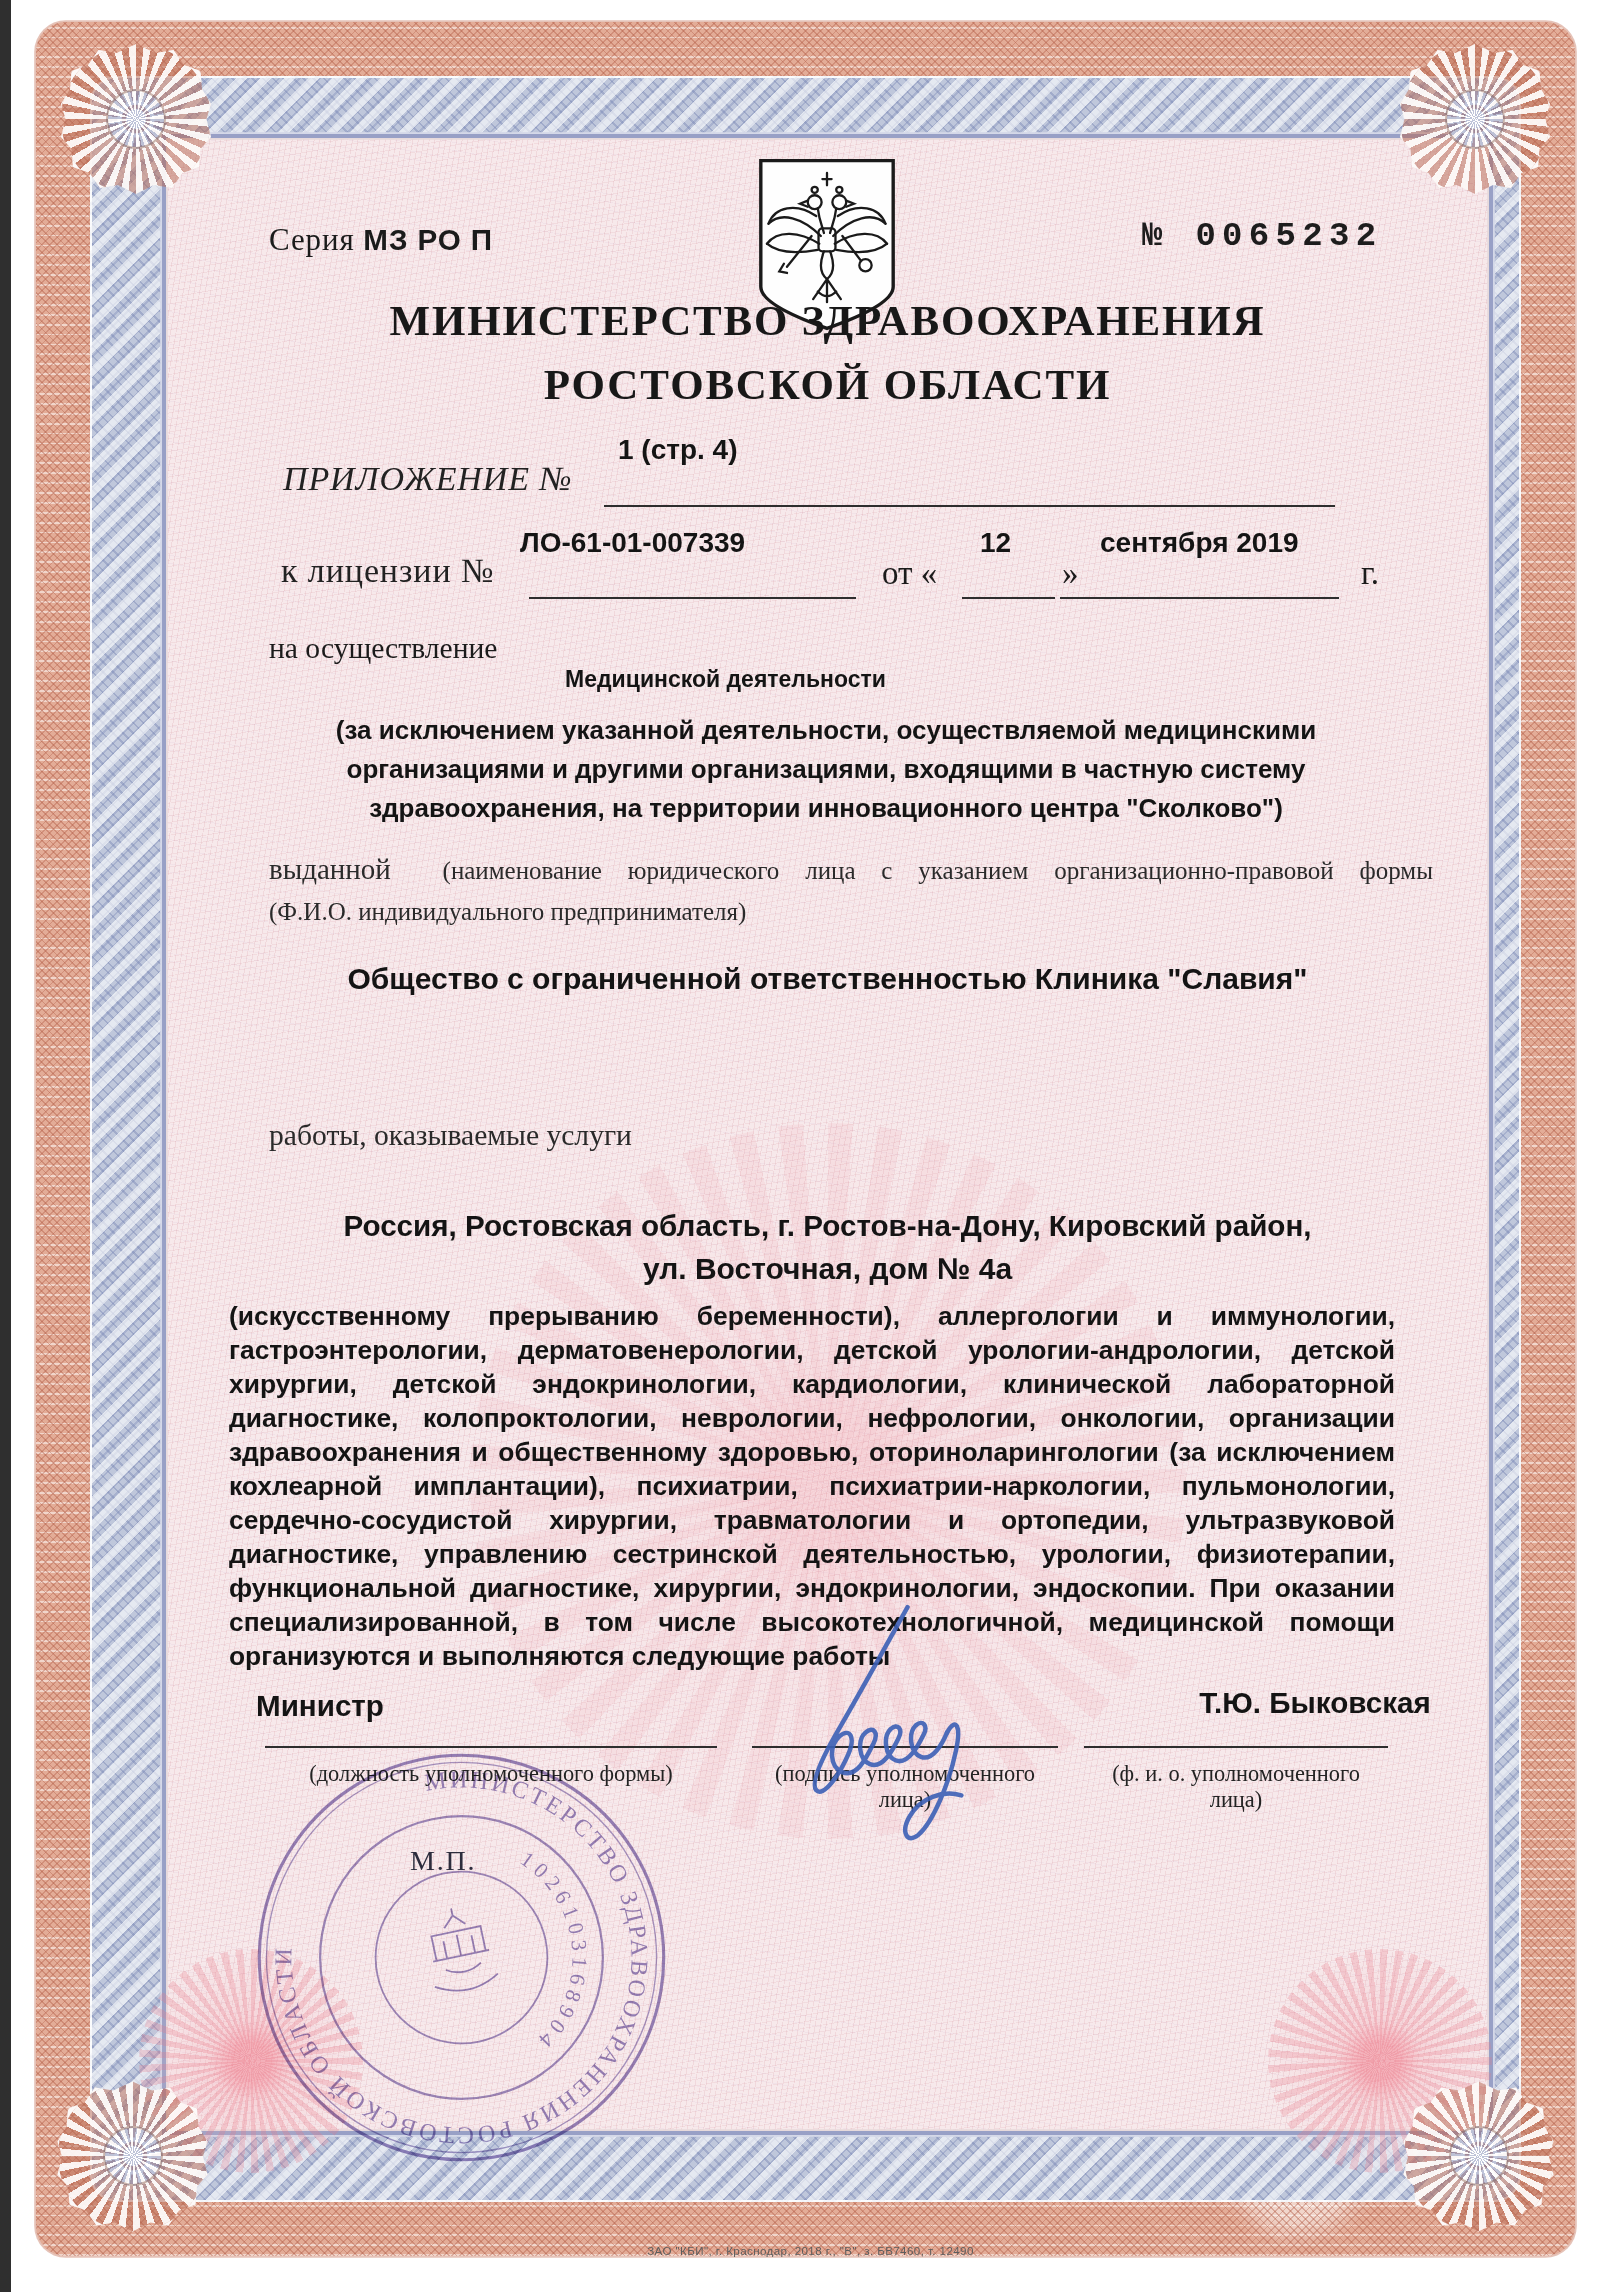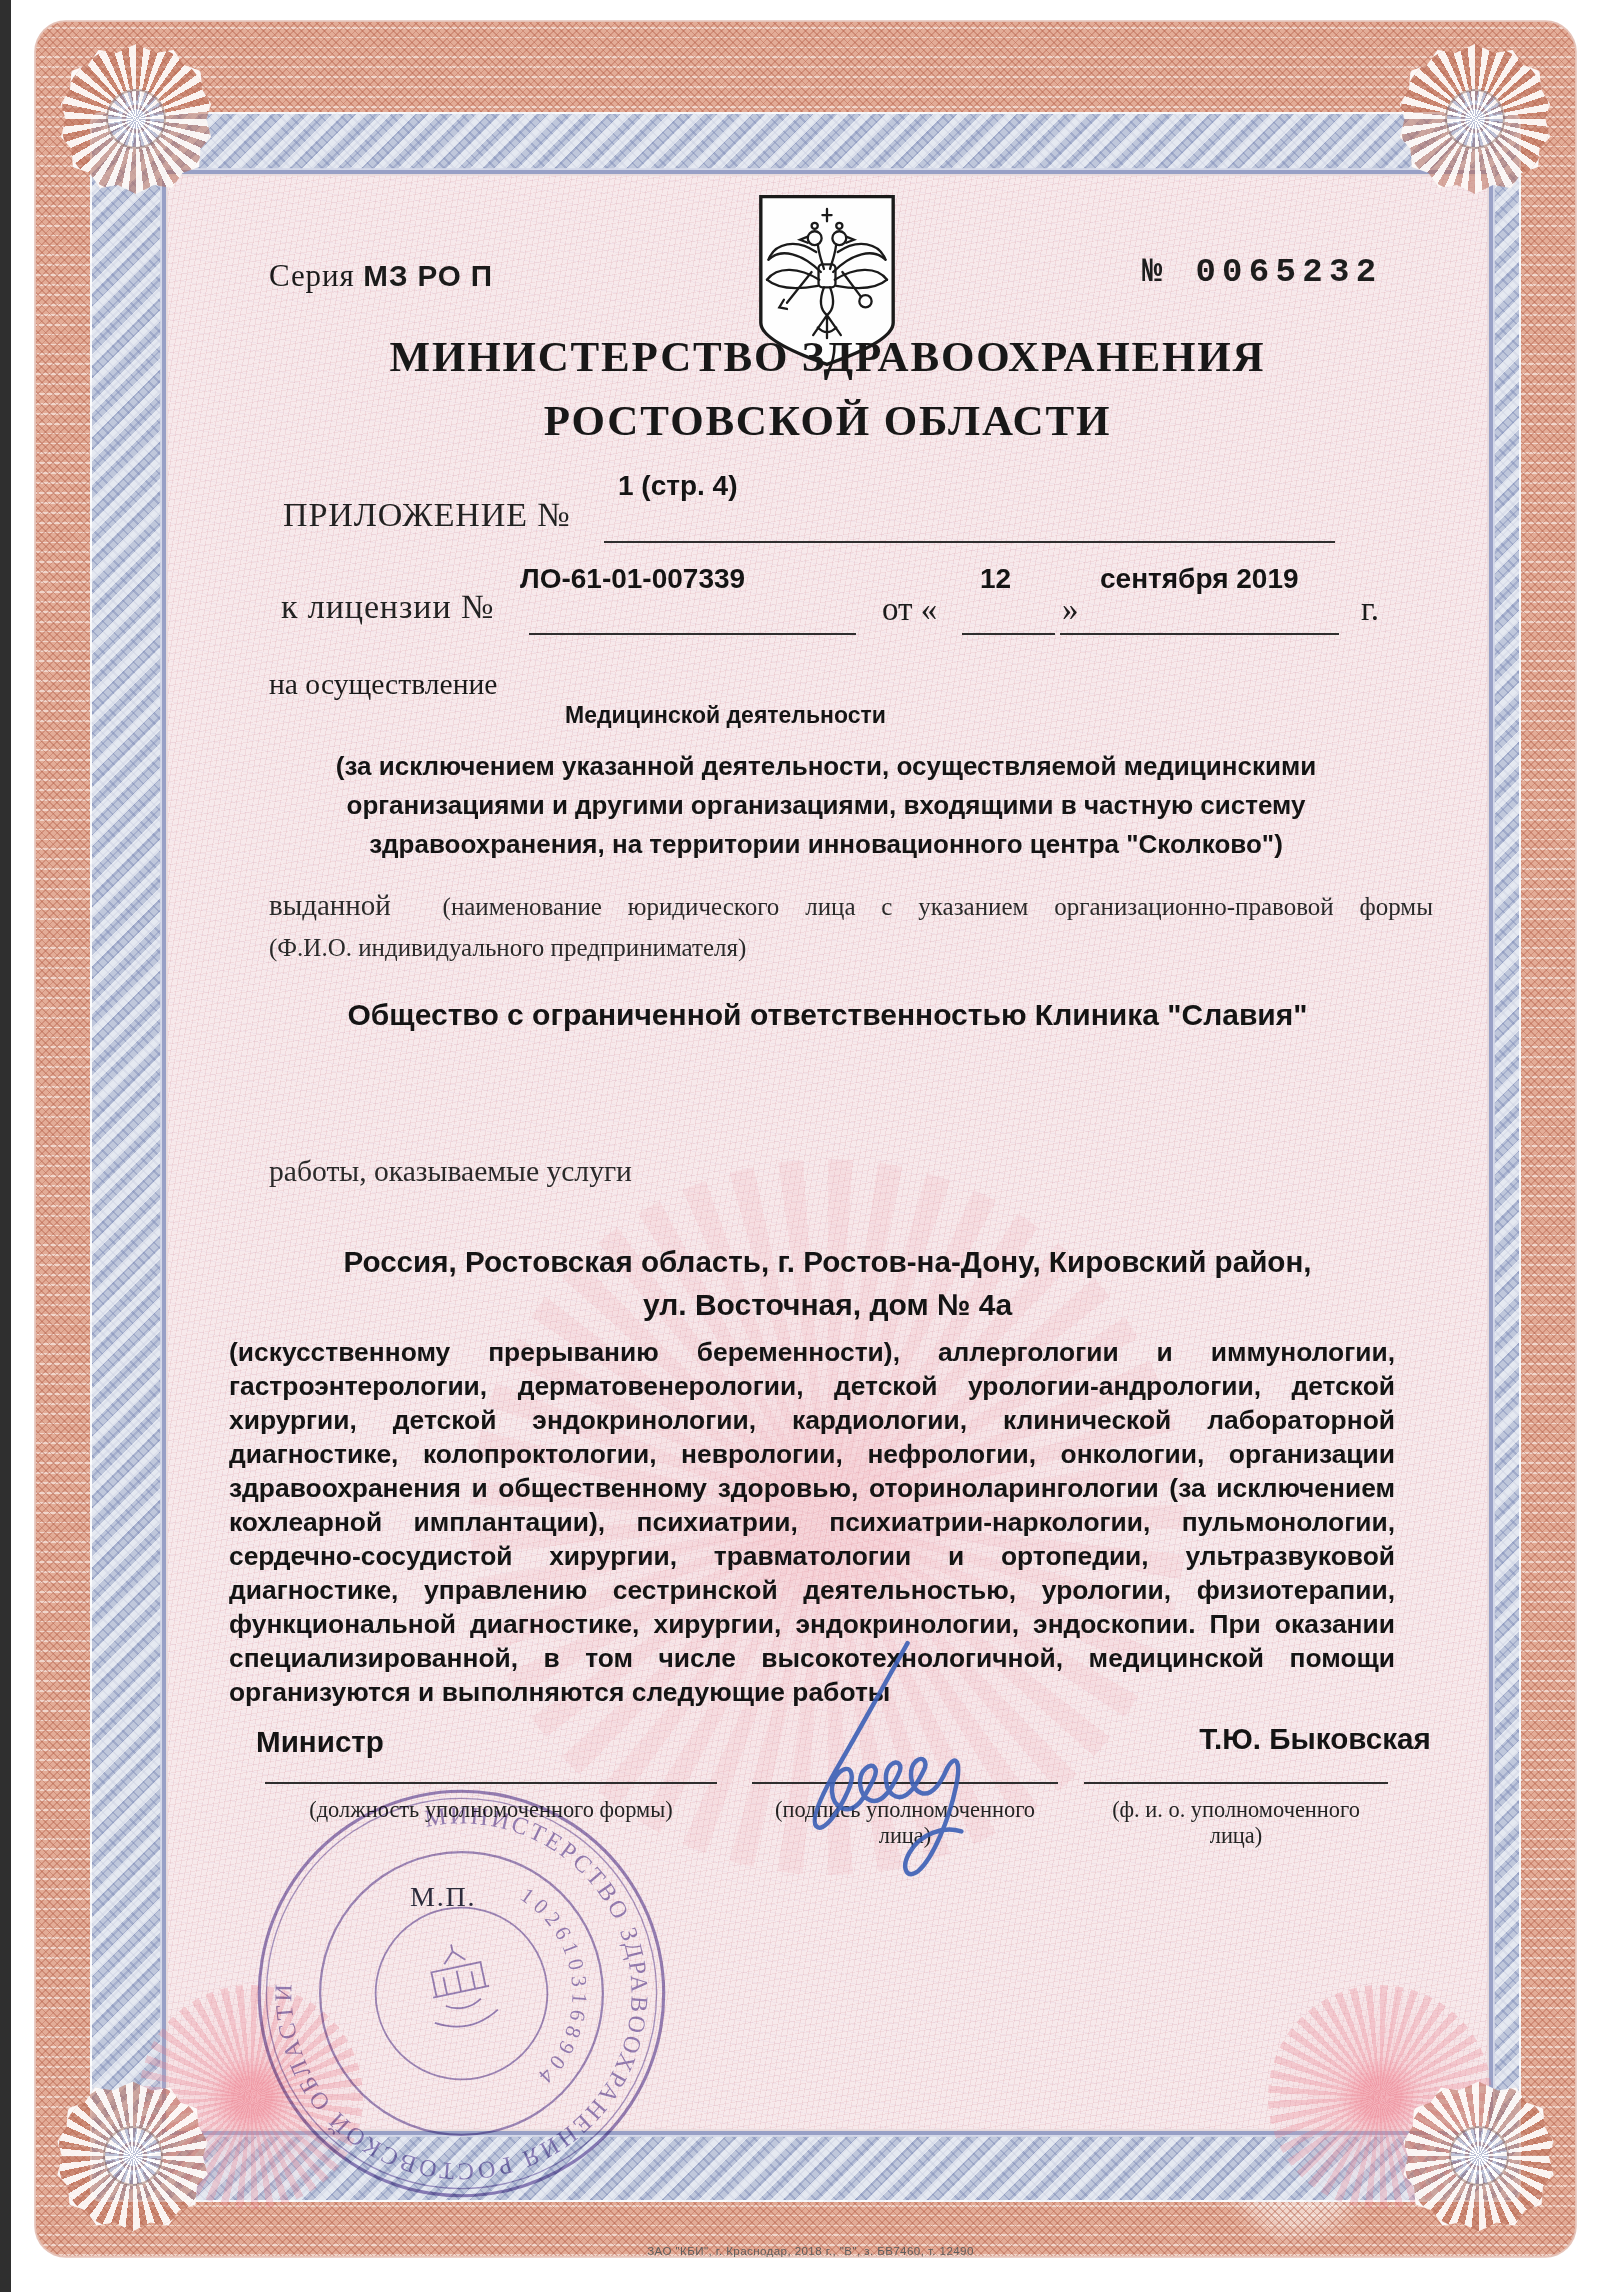--- a/index.html
+++ b/index.html
@@ -11,27 +11,27 @@
   .cert{position:absolute;left:36px;top:22.4px;width:1539px;height:2234px;}
   .band-outer{position:absolute;inset:0;border-radius:30px;
     background-color:#e3ac97;
     background-image:
       repeating-linear-gradient(45deg, rgba(175,88,66,.38) 0 1.3px, transparent 1.3px 5.4px),
       repeating-linear-gradient(-45deg, rgba(175,88,66,.34) 0 1.3px, transparent 1.3px 5.4px),
       repeating-linear-gradient(0deg, rgba(255,255,255,.5) 0 1.8px, transparent 1.8px 9.9px),
       radial-gradient(circle at 18% 8%, rgba(255,255,255,.55) 0 54px, transparent 81px),
       radial-gradient(circle at 82% 96%, rgba(255,255,255,.5) 0 54px, transparent 81px);
     box-shadow:0 0 0 1.8px rgba(198,120,96,.45);}
-  .band-mid{position:absolute;left:54px;top:54px;right:54px;bottom:54px;border-radius:11px;
+  .band-mid{position:absolute;left:54px;top:54px;right:54px;bottom:54px;border-radius:27px;
     background-color:#bfc7db;
     background-image:
       repeating-linear-gradient(135deg, rgba(255,255,255,.6) 0 8px, transparent 8px 17px),
       repeating-linear-gradient(45deg, rgba(116,131,178,.4) 0 1.8px, transparent 1.8px 7.2px),
       repeating-linear-gradient(-45deg, rgba(116,131,178,.32) 0 1.8px, transparent 1.8px 7.2px);
-    border:2.7px solid rgba(255,255,255,.85);margin-top:36px;}
+    border:2.7px solid rgba(255,255,255,.85);}
   .field{position:absolute;left:72px;top:58px;right:28px;bottom:67px;
     border:4.5px solid #98a0c6;box-shadow:0 0 0 1.8px #d4d8e8, inset 0 0 0 1.8px #e7dadc;
     background-color:#f7e9eb;
     background-image:
       repeating-linear-gradient(100deg, rgba(214,148,158,.20) 0 0.9px, transparent 0.9px 5.4px),
       repeating-linear-gradient(170deg, rgba(214,148,158,.16) 0 0.9px, transparent 0.9px 6.3px),
       repeating-linear-gradient(10deg, rgba(190,160,200,.10) 0 0.9px, transparent 0.9px 8px);}
   .rosette{position:absolute;width:150px;height:150px;z-index:5;border-radius:50%;
     background:
       radial-gradient(circle, rgba(255,255,255,.95) 0 9%, rgba(197,120,96,.55) 10% 13%, rgba(255,255,255,.92) 14% 17%, transparent 18%),
@@ -59,21 +59,21 @@
   .series-row{left:103px;top:84px;font-size:31px;letter-spacing:0.9px;}
   .series-row .v{font-family:"Liberation Sans",sans-serif;font-weight:bold;font-size:29.6px;}
   .doc-number{left:976px;top:79px;font-family:"Liberation Mono",monospace;font-weight:600;
               font-size:34px;letter-spacing:6.3px;color:#1d1d1d;}
   .emblem{left:584px;top:18px;width:154px;height:177px;}
   .title1{top:158px;font-size:43px;font-weight:bold;letter-spacing:1.8px;color:#181818;}
   .title2{top:222px;font-size:43px;font-weight:bold;letter-spacing:1.8px;color:#181818;}
 
   .lbl{font-size:34px;letter-spacing:0.9px;color:#222;}
   .fill{font-size:28px;}
-  .appendix-label{left:117px;top:322px;}
+  .appendix-label{left:117px;top:322px;font-style:italic;}
   .appendix-value{left:452px;top:296px;}
   .appendix-line{left:438px;top:367px;width:731px;}
   .license-label{left:115px;top:414px;}
   .license-value{left:354px;top:389px;}
   .license-line1{left:363px;top:459px;width:327px;}
   .date-ot{left:716px;top:417px;font-size:33px;}
   .date-day{left:814px;top:389px;}
   .date-day-line{left:796px;top:459px;width:93px;}
   .date-q2{left:896px;top:417px;font-size:33px;}
   .date-month{left:934px;top:389px;}

